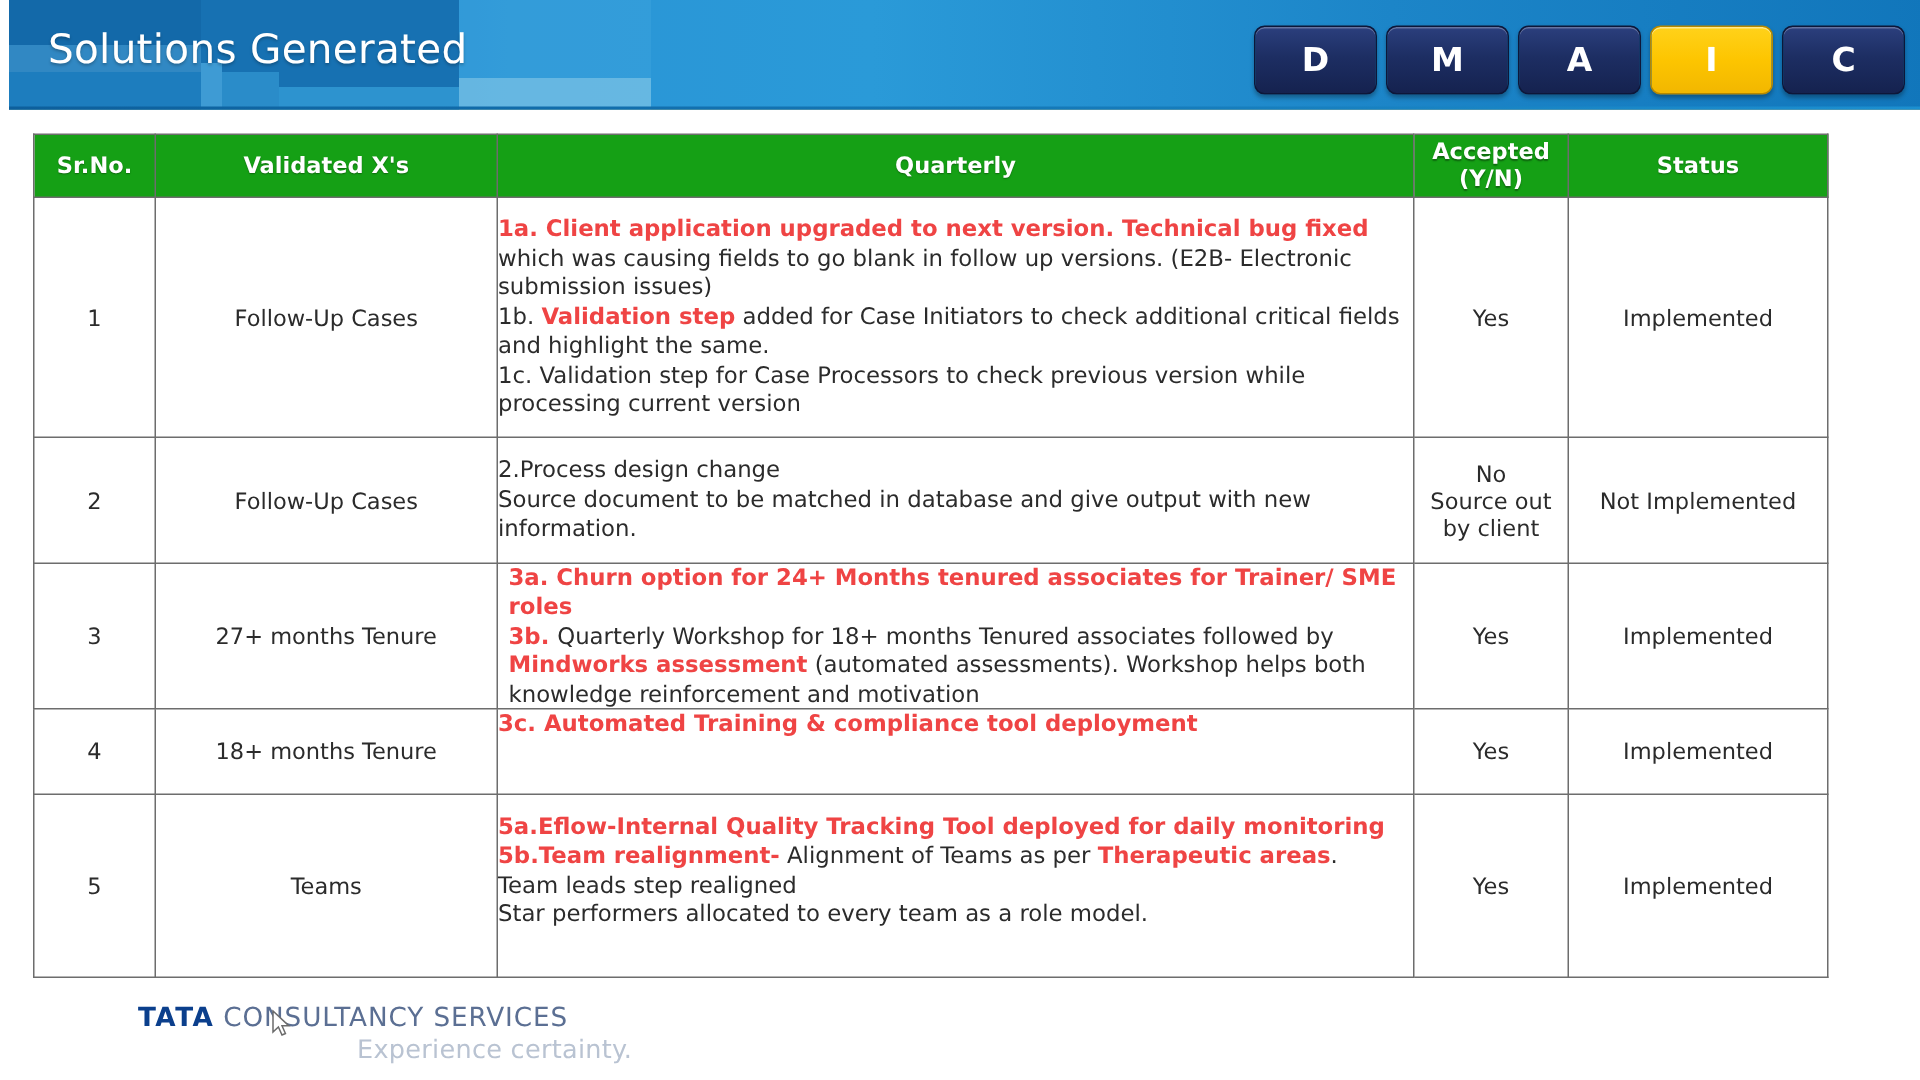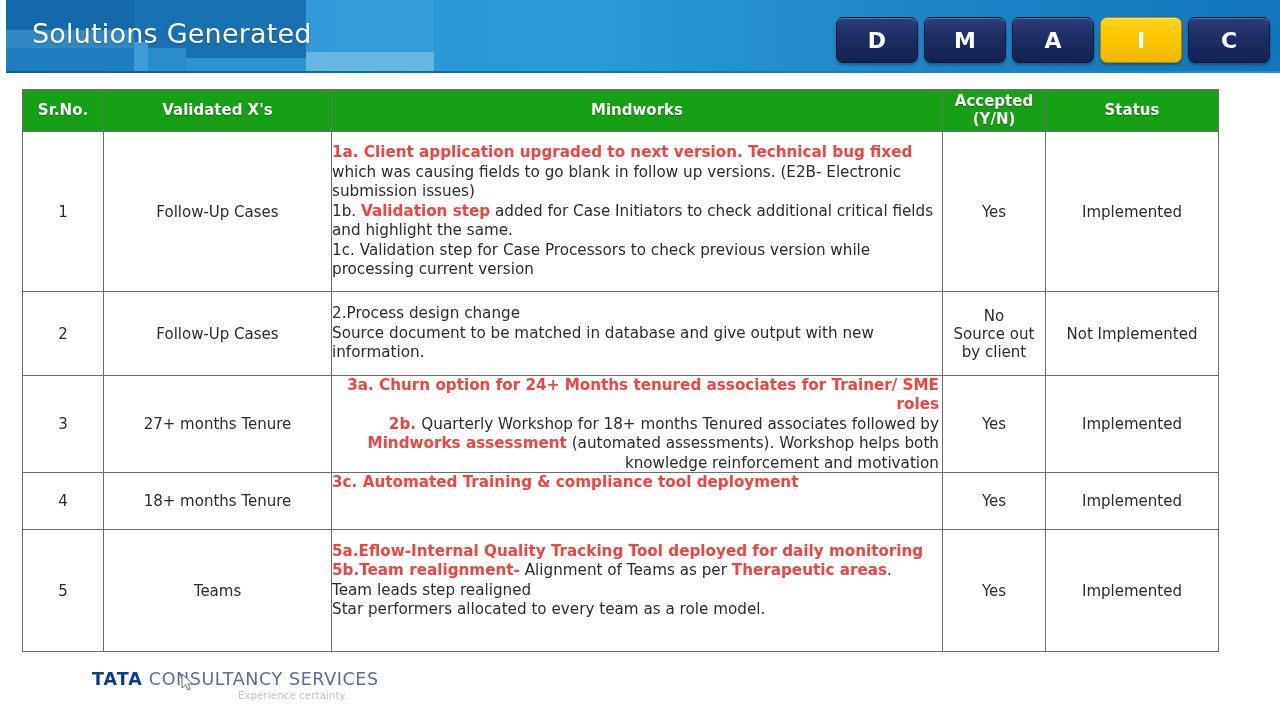--- a/index.html
+++ b/index.html
@@ -88,37 +88,37 @@
     text-align:left;font-size:15.2px;color:#2b2b2b;line-height:1.28;
     padding:6px 4px 6px 7px;
     overflow:visible;
   }
   .cell-sol b{font-weight:bold;color:#ef4444;}
   .r1{height:160px;}
   .r2{height:84px;}
   .r3{height:97px;}
   .r4{height:57px;}
   .r5{height:122px;}
-  .sol-overflow{position:relative;text-align:right;}
+  .sol-overflow{position:relative;}
   .sol-overflow .ov{
     position:absolute;left:7px;top:0;width:600px;
   }
 
   
   .footer{position:absolute;left:0;top:663px;width:1280px;height:57px;background:#ffffff;}
   .tcs-logo{
     position:absolute;left:56px;top:6px;
     font-size:17.5px;letter-spacing:.4px;
     font-family:"DejaVu Sans","Liberation Sans",sans-serif;
   }
   .tcs-tata{color:#0b3f8c;font-weight:bold;letter-spacing:1px;margin-left:36px;}
   .tcs-rest{color:#5b6f93;font-weight:normal;letter-spacing:.6px;}
   .tcs-tag{
     position:absolute;left:238px;top:27px;
-    font-size:10px;color:#b9c3d2;letter-spacing:.2px;
+    font-size:17px;color:#b9c3d2;letter-spacing:.2px;
   }
   .cursor{
     position:absolute;left:181px;top:673px;width:13px;height:19px;pointer-events:none;
   }
 </style>
 </head>
 <body>
 
 <div class="slide">
 
@@ -151,21 +151,21 @@
       <col class="c-sr">
         <col class="c-vx">
         <col class="c-sol">
         <col class="c-acc">
         <col class="c-sta">
     </colgroup>
     <thead>
       <tr>
         <th class="th-cell">Sr.No.</th>
         <th class="th-cell">Validated X's</th>
-        <th class="th-cell">Mindworks</th>
+        <th class="th-cell">Quarterly</th>
         <th class="th-cell">
           <div>Accepted</div>
           <div>(Y/N)</div>
         </th>
         <th class="th-cell">Status</th>
       </tr>
     </thead>
     <tbody>
 
       <tr class="r1">
@@ -194,21 +194,21 @@
           </td>
         <td class="cell-center">Not Implemented</td>
       </tr>
 
       <tr class="r3">
         <td class="cell-center">3</td>
         <td class="cell-center">27+ months Tenure</td>
         <td class="cell-sol sol-overflow">
           <div class="ov">
               <div><b>3a. Churn option for 24+ Months tenured associates for Trainer/ SME roles</b></div>
-              <div><b>2b. </b><span>Quarterly Workshop for 18+ months Tenured associates followed by </span><b>Mindworks assessment</b><span> (automated assessments). Workshop helps both knowledge reinforcement and motivation</span></div>
+              <div><b>3b. </b><span>Quarterly Workshop for 18+ months Tenured associates followed by </span><b>Mindworks assessment</b><span> (automated assessments). Workshop helps both knowledge reinforcement and motivation</span></div>
             </div>
         </td>
         <td class="cell-center">Yes</td>
         <td class="cell-center">Implemented</td>
       </tr>
 
       <tr class="r4">
         <td class="cell-center">4</td>
         <td class="cell-center">18+ months Tenure</td>
         <td class="cell-sol" style="vertical-align:top;">

